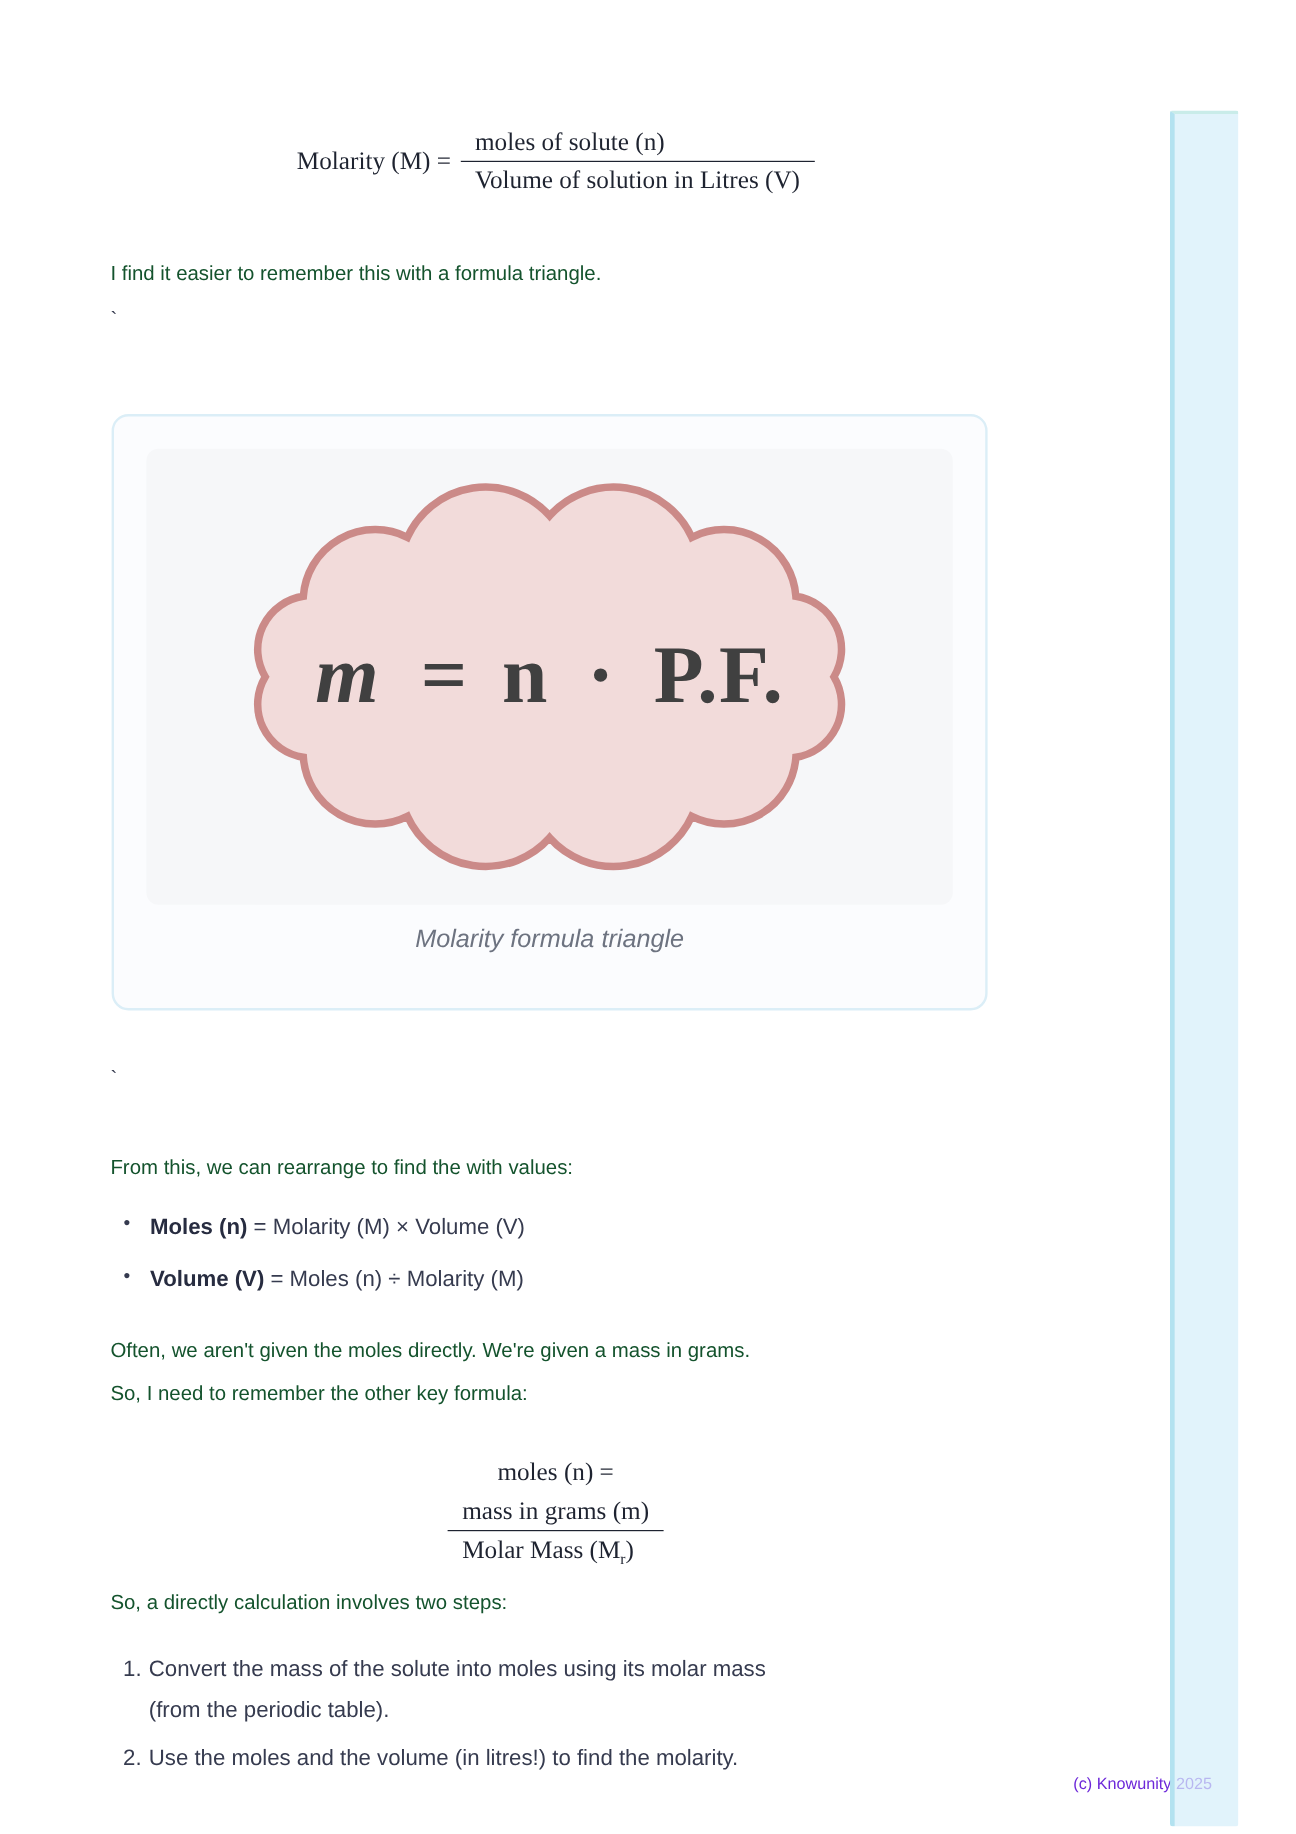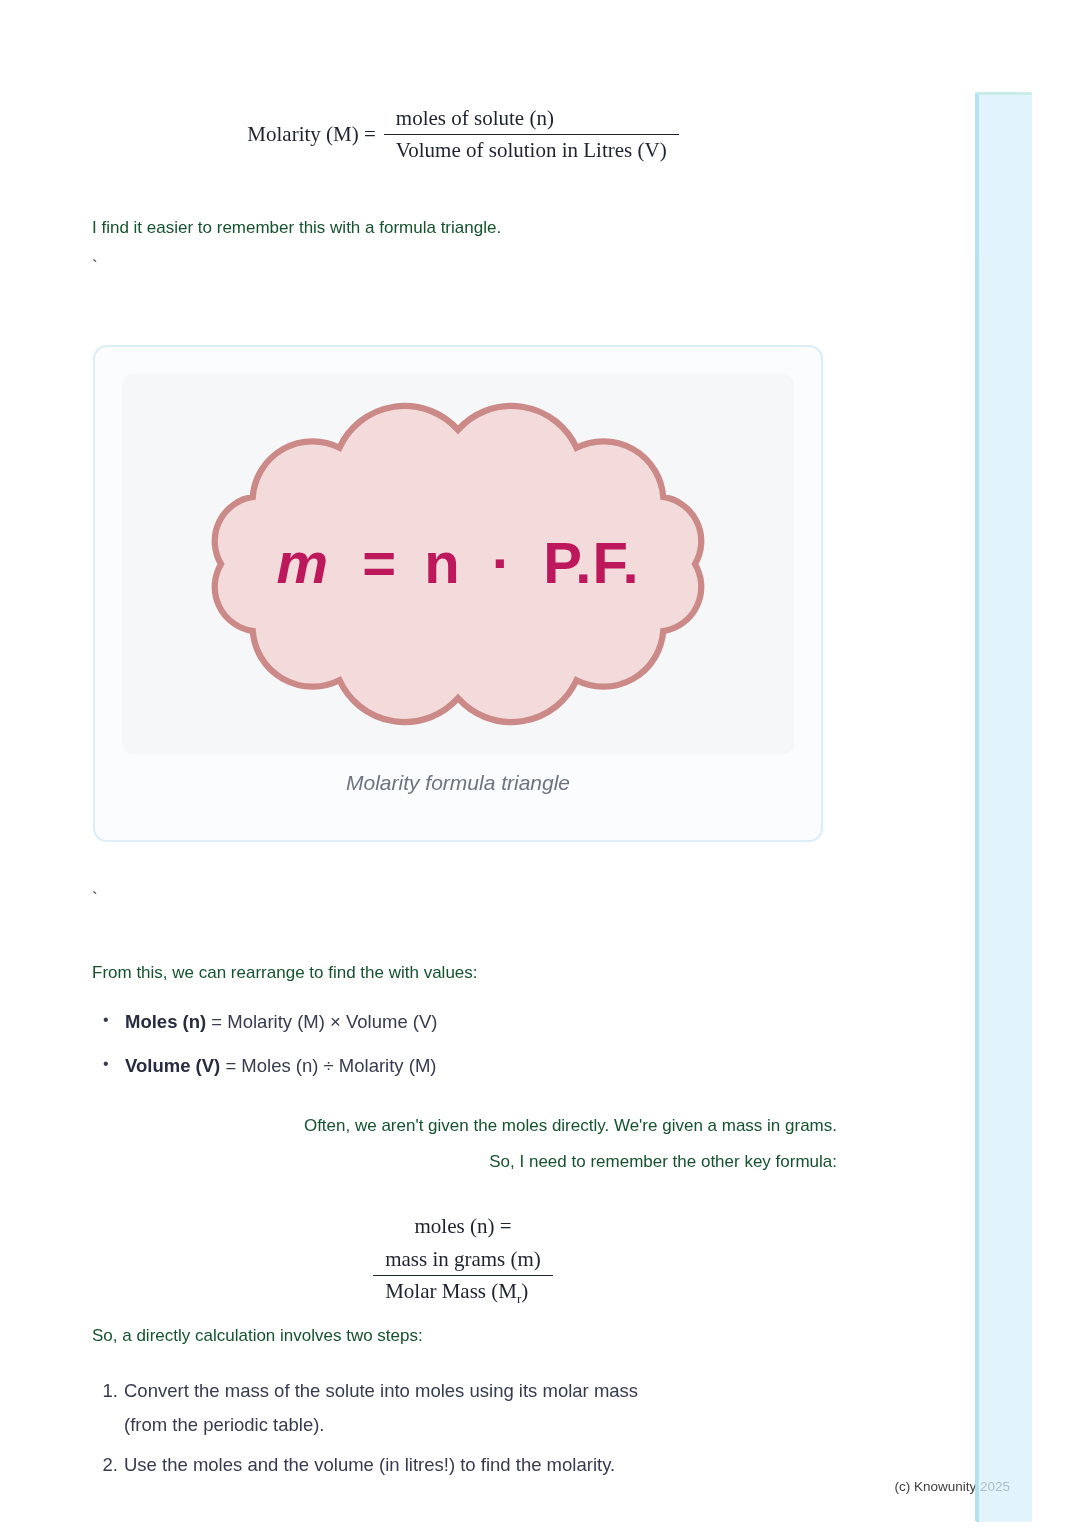--- a/index.html
+++ b/index.html
@@ -28,41 +28,41 @@
   }
   .card-img{
     position:absolute;left:27px;top:27px;right:27px;height:380px;
     background:#f6f7f9;border-radius:10px;overflow:hidden;
     display:flex;align-items:center;justify-content:center;
   }
   .cloud-wrap{position:relative;width:648px;height:372px;}
   .cloud-svg{position:absolute;left:0;top:0;width:100%;height:100%;}
   .cloud-eq{
     position:absolute;left:50%;top:50%;transform:translate(-50%,-52%);
-    white-space:nowrap;font-size:58px;font-weight:700;color:#be185d;
-    letter-spacing:1px;word-spacing:10px;
+    white-space:nowrap;font-size:68px;font-weight:700;color:#404040;
+    letter-spacing:1px;word-spacing:10px;font-family:Liberation Serif, serif;
   }
   .cloud-eq .it{font-style:italic;padding-right:6px;}
   .cloud-eq .dot{padding:0 4px;}
   .caption{
     position:absolute;left:0;top:424px;width:100%;text-align:center;
     font-style:italic;font-size:21px;color:#6d7380;
   }
   
   .bullet-item{left:92px;width:745px;font-size:18.5px;display:flex;}
   .bullet-item .dot{width:18px;text-align:left;padding-left:11px;font-size:16px;}
   .bullet-item .txt{flex:1;padding-left:4px;}
   .bold{font-weight:700;color:#272c40;}
   
   .step-item{left:92px;width:760px;font-size:18.5px;line-height:34px;display:flex;}
   .step-item .num{width:26px;text-align:right;padding-right:6px;}
   .step-item .txt{flex:1;}
   
   .footer{
-    right:70px;top:1437px;font-size:13.5px;color:#404040;z-index:1;
+    right:70px;top:1437px;font-size:13.5px;color:#6d28d9;z-index:1;
   }
   
   .scrollbar{
     left:975px;top:50px;width:57px;height:1430px;box-sizing:border-box;
     background:rgba(213,239,250,0.72);
     border-left:4px solid rgba(164,220,236,0.75);
     border-top:3px solid rgba(198,236,231,0.85);
     border-radius:2px;z-index:2;
   }
 </style>
@@ -117,21 +117,21 @@
 
 <div class="abs bullet-item" style="top:969px;">
   <span class="dot">•</span>
   <span class="txt"><span class="bold">Moles (n)</span><span> = Molarity (M) × Volume (V)</span></span>
 </div>
 <div class="abs bullet-item" style="top:1013px;">
   <span class="dot">•</span>
   <span class="txt"><span class="bold">Volume (V)</span><span> = Moles (n) ÷ Molarity (M)</span></span>
 </div>
 
-<div class="abs para" style="top:1066px;text-align:right;">
+<div class="abs para" style="top:1066px;">
   <div>Often, we aren't given the moles directly. We're given a mass in grams.</div>
   <div>So, I need to remember the other key formula:</div>
 </div>
 
 <div class="abs formula" style="top:1172px;flex-direction:column;">
   <span>moles (n) =</span>
   <span class="frac">
     <span class="num">mass in grams (m)</span>
     <span class="den"><span>Molar Mass (M</span><sub class="mr">r</sub><span>)</span></span>
   </span>

